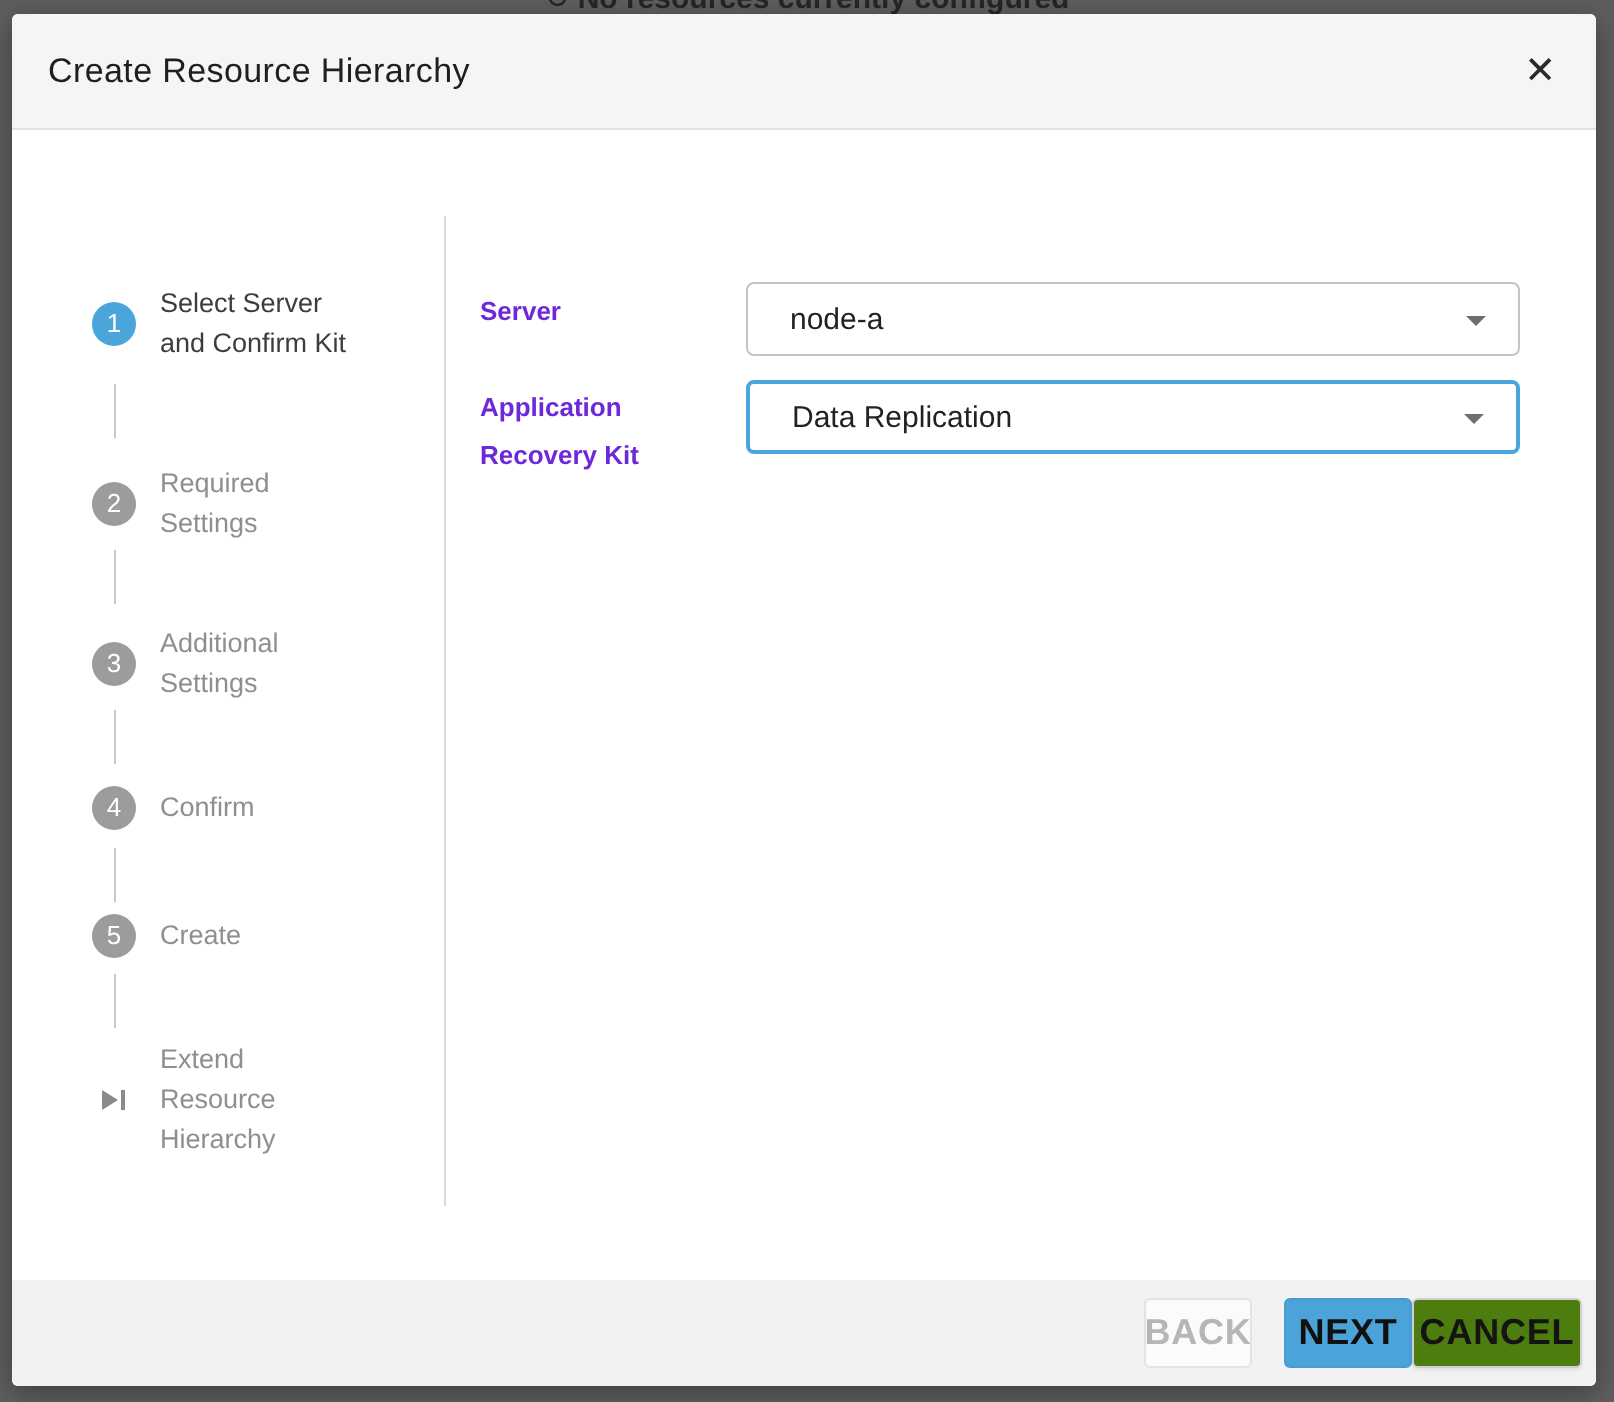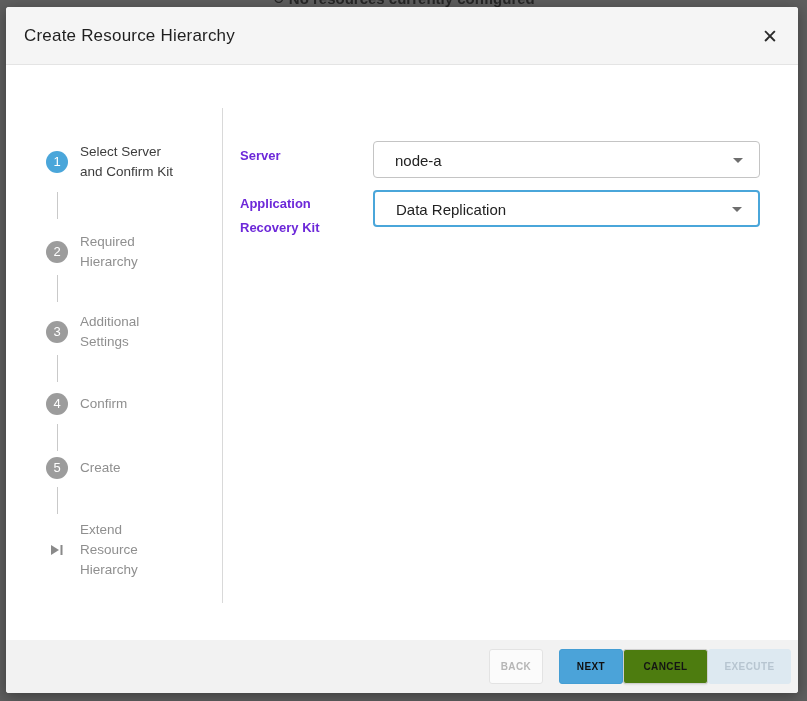--- a/index.html
+++ b/index.html
@@ -90,21 +90,21 @@
   }
 
   
   .modal-footer {
     position:absolute; left:0; right:0; bottom:0; height:53px;
     background:#f2f2f2; border-radius:0 0 3px 3px;
     display:flex; align-items:center; justify-content:flex-end;
     padding-right:7px;
   }
   .btn {
-    height:35px; border-radius:3px; font-size:10px; font-weight:bold;
+    height:35px; border-radius:3px; font-size:18px; font-weight:bold;
     letter-spacing:.4px; display:flex; align-items:center; justify-content:center;
     cursor:pointer; font-family:inherit;
   }
   .btn-back    { width:54px; margin-right:16px; background:#fbfbfb; border:1px solid #e3e3e3; color:#b6b6b6; }
   .btn-next    { width:64px; background:#4ba3d9; border:1px solid #449ed4; color:#101010; }
   .btn-cancel  { width:85px; background:#4d7c0f; border:1px solid #cfcfcf; color:#141414; box-shadow:0 1px 2px rgba(0,0,0,.08); }
   .btn-execute { width:83px; background:#dde9f1; border:1px solid #dde9f1; color:#b7c5d0; }
 </style>
 </head>
 <body>
@@ -121,21 +121,21 @@
   <div class="stepper-divider"></div>
 
   <div class="step" style="top:155px">
     <div class="step-badge active">1</div>
     <div class="step-label active">Select Server and Confirm Kit</div>
   </div>
   <div class="step-connector" style="top:185px"></div>
 
   <div class="step" style="top:245px">
     <div class="step-badge pending">2</div>
-    <div class="step-label pending">Required Hierarchy</div>
+    <div class="step-label pending">Required Settings</div>
   </div>
   <div class="step-connector" style="top:268px"></div>
 
   <div class="step" style="top:325px">
     <div class="step-badge pending">3</div>
     <div class="step-label pending">Additional Settings</div>
   </div>
   <div class="step-connector" style="top:348px"></div>
 
   <div class="step" style="top:397px">
@@ -169,16 +169,15 @@
   <div class="form-label" style="top:185px">Application Recovery Kit</div>
   <div class="select focused" style="top:183px">
     <span class="value">Data Replication</span>
     <span class="caret"></span>
   </div>
 
   <div class="modal-footer">
     <button class="btn btn-back">BACK</button>
     <button class="btn btn-next">NEXT</button>
     <button class="btn btn-cancel">CANCEL</button>
-    <button class="btn btn-execute">EXECUTE</button>
   </div>
 
 </div>
 
 </body></html>

